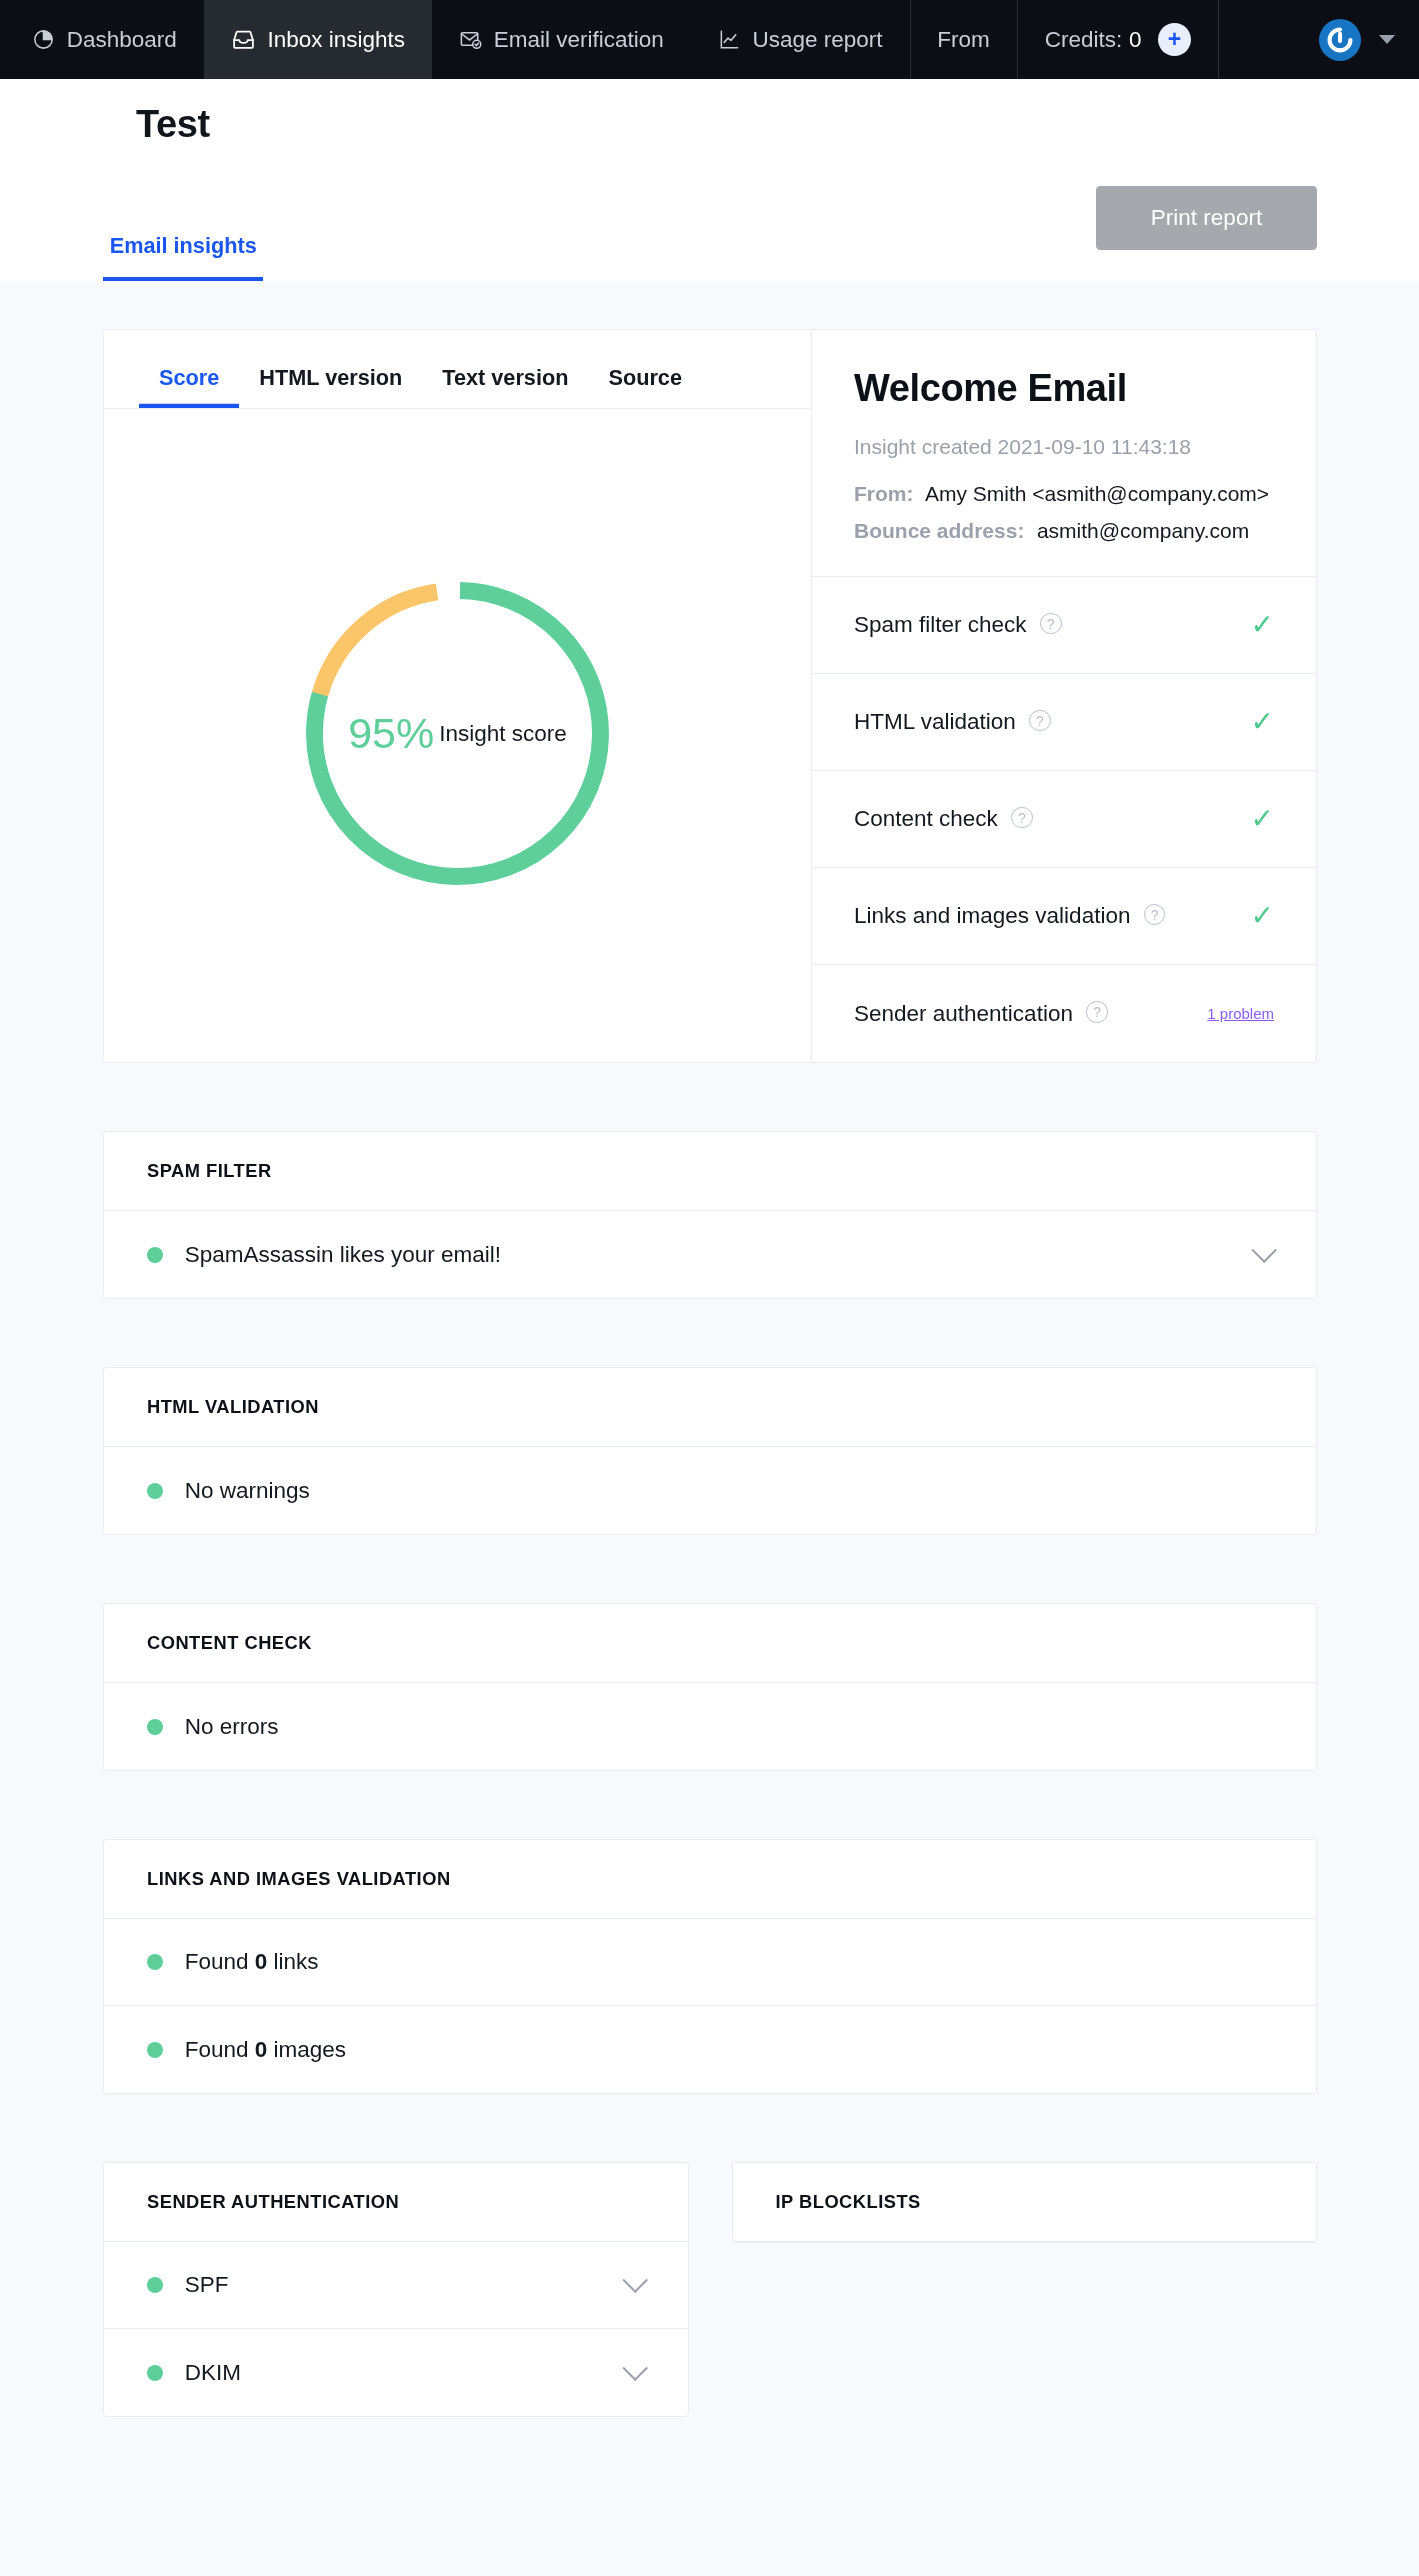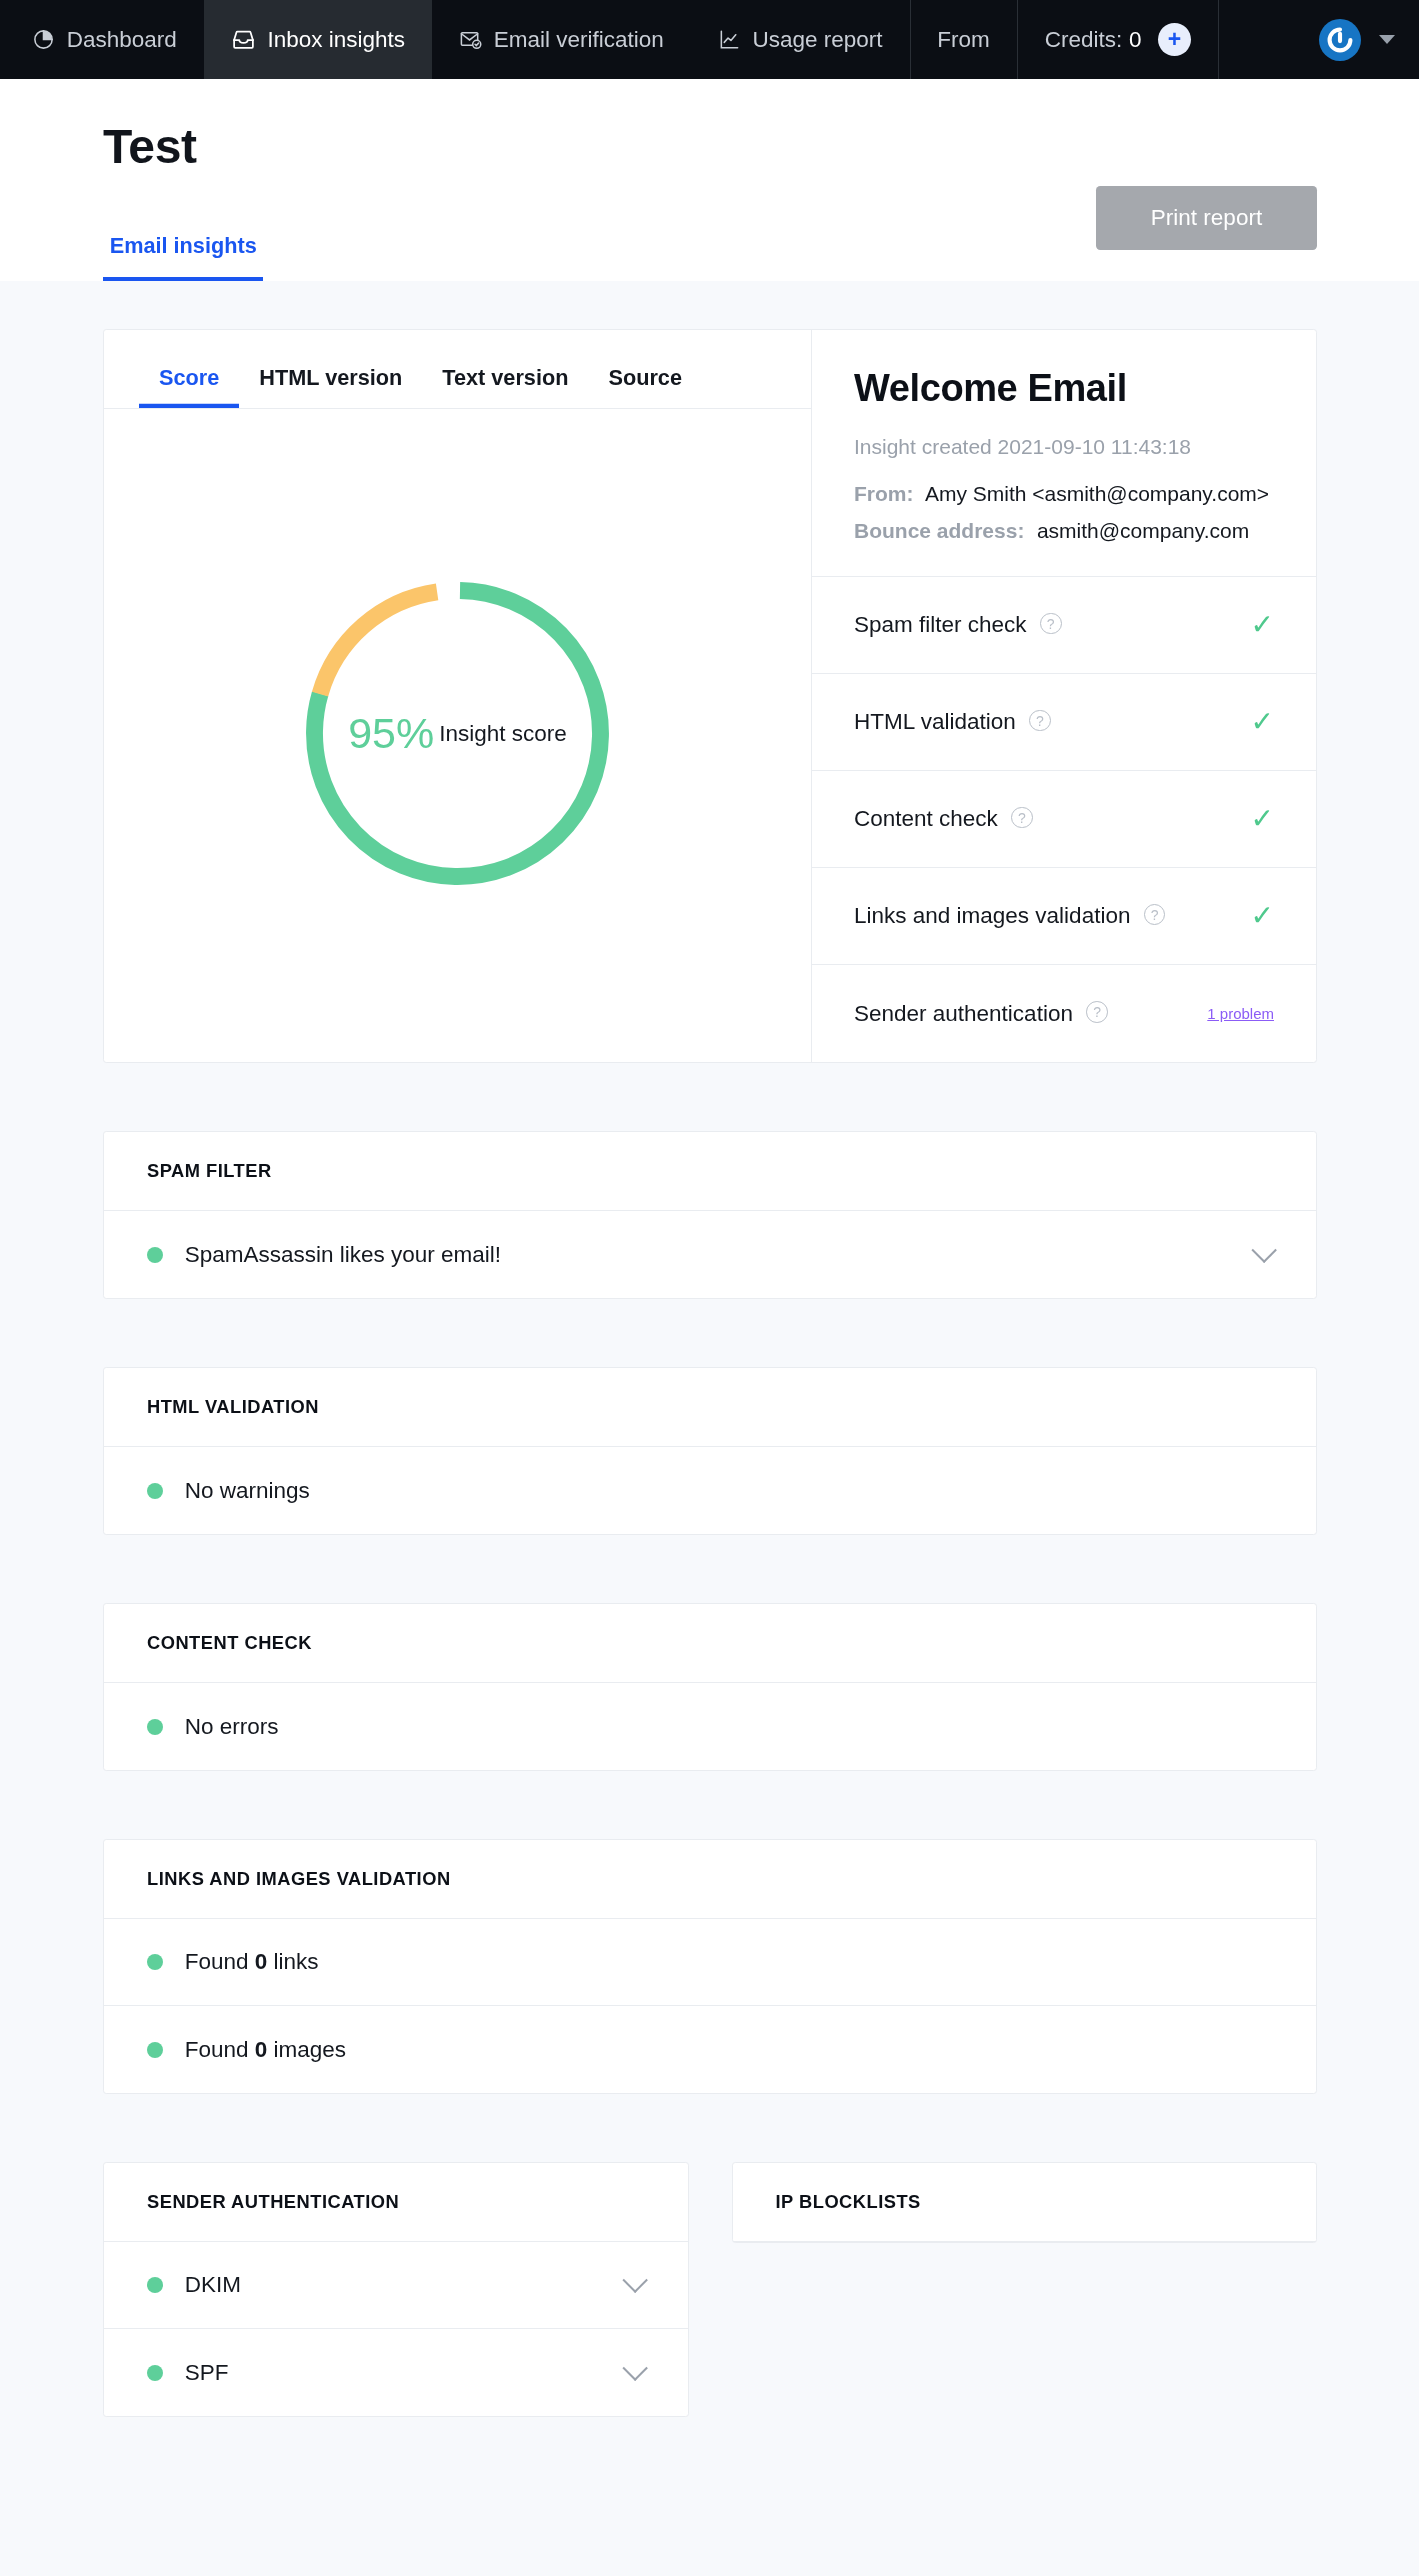--- a/index.html
+++ b/index.html
@@ -85,25 +85,26 @@
   }
 
   
   .page-header {
     background: #ffffff;
     padding: 0 103px;
     position: relative;
     height: 202px;
   }
   .page-title {
-    font-size: 48px;
+    font-size: 38px;
     font-weight: bold;
     color: #11151c;
-    padding-top: 40px;
+    padding-top: 24px;
     letter-spacing: -0.4px;
+    margin-left: 33px;
   }
   .print-btn {
     position: absolute;
     right: 103px;
     top: 107px;
     width: 221px;
     height: 64px;
     background: #a5a8ad;
     color: #ffffff;
     border: none;
@@ -451,28 +452,28 @@
       <span>Found <b>0</b> images</span>
     </div>
   </div>
 
   <div class="bottom-grid">
 
     <div class="card">
       <div class="section-head">SENDER AUTHENTICATION</div>
       <div class="item-row">
         <span class="dot green"></span>
+        <span>SPF</span>
+        <span class="chev"></span>
+      </div>
+      <div class="item-row">
+        <span class="dot green"></span>
         <span>DKIM</span>
         <span class="chev"></span>
       </div>
-      <div class="item-row">
-        <span class="dot green"></span>
-        <span>SPF</span>
-        <span class="chev"></span>
-      </div>
     </div>
 
     <div class="card">
       <div class="section-head">IP BLOCKLISTS</div>
     </div>
 
   </div>
 </div>
 
 

